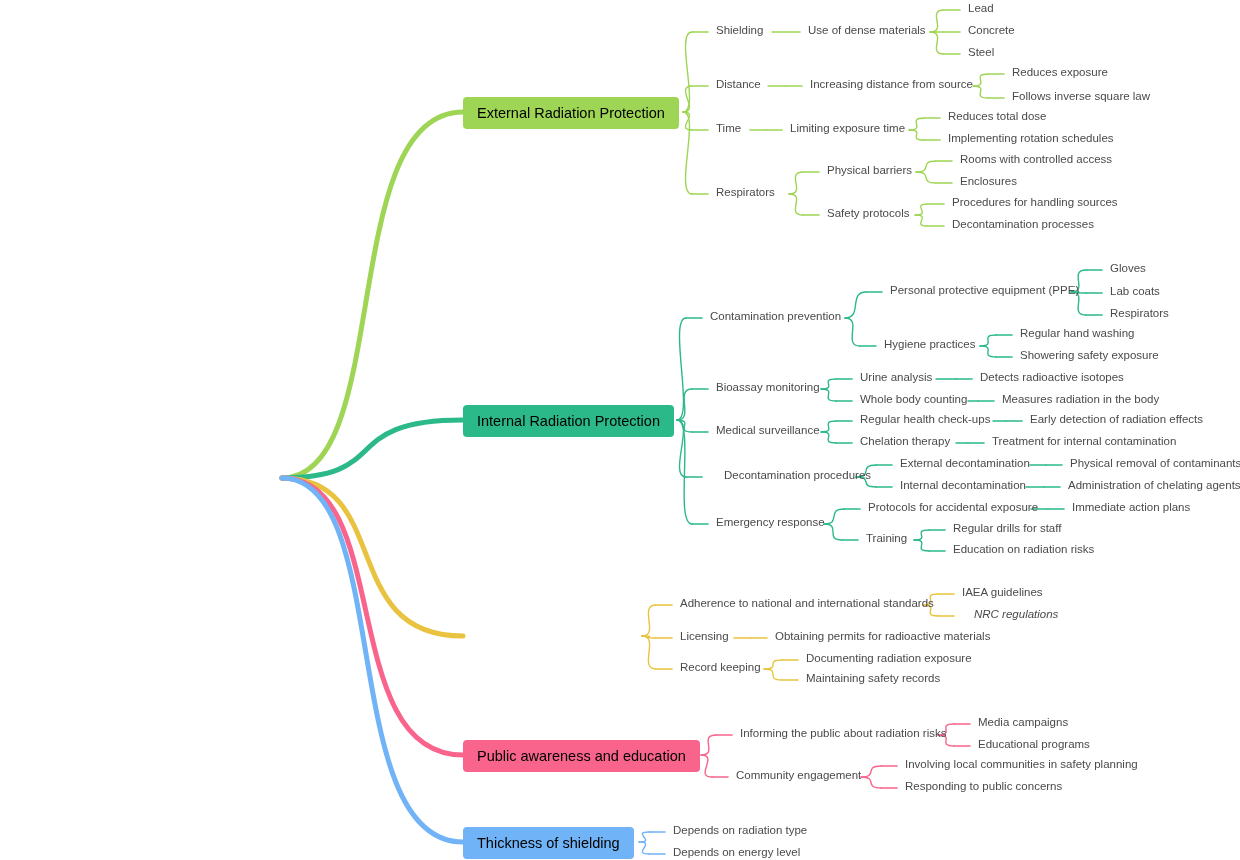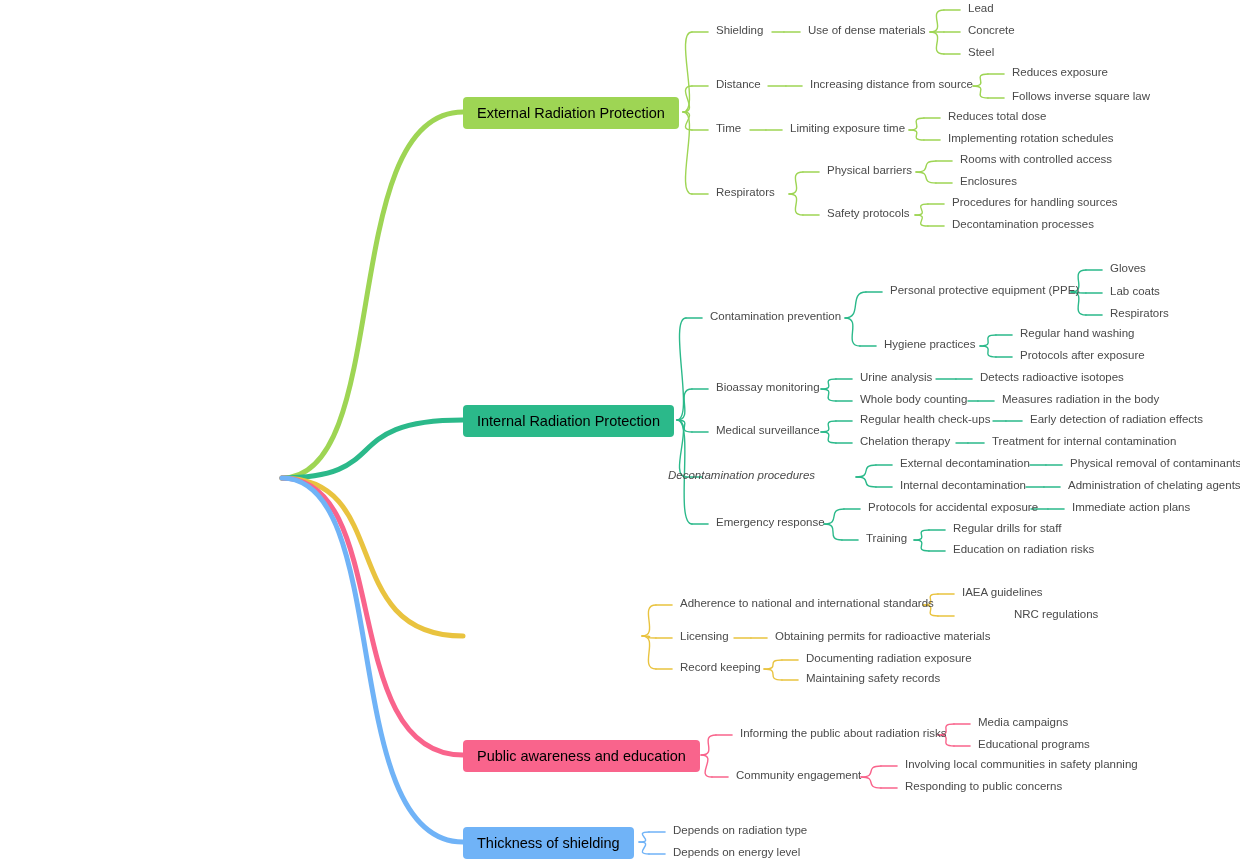--- a/index.html
+++ b/index.html
@@ -178,45 +178,45 @@
     <div class="node leaf lvl3" style="left: 952px; top: 196px;">Procedures for handling sources</div>
     <div class="node leaf lvl3" style="left: 952px; top: 218px;">Decontamination processes</div>
     <div class="node branch" style="left: 463px; top: 405px; background: rgb(43, 185, 138);">Internal Radiation Protection</div>
     <div class="node leaf lvl1" style="left: 710px; top: 310px;">Contamination prevention</div>
     <div class="node leaf lvl2" style="left: 890px; top: 284px;">Personal protective equipment (PPE)</div>
     <div class="node leaf lvl3" style="left: 1110px; top: 262px;">Gloves</div>
     <div class="node leaf lvl3" style="left: 1110px; top: 285px;">Lab coats</div>
     <div class="node leaf lvl3" style="left: 1110px; top: 307px;">Respirators</div>
     <div class="node leaf lvl2" style="left: 884px; top: 338px;">Hygiene practices</div>
     <div class="node leaf lvl3" style="left: 1020px; top: 327px;">Regular hand washing</div>
-    <div class="node leaf lvl3" style="left: 1020px; top: 349px;">Protocols after exposure</div>
+    <div class="node leaf lvl3" style="left: 1020px; top: 349px;">Showering safety exposure</div>
     <div class="node leaf lvl1" style="left: 716px; top: 381px;">Bioassay monitoring</div>
     <div class="node leaf lvl2" style="left: 860px; top: 371px;">Urine analysis</div>
     <div class="node leaf lvl3" style="left: 980px; top: 371px;">Detects radioactive isotopes</div>
     <div class="node leaf lvl2" style="left: 860px; top: 393px;">Whole body counting</div>
     <div class="node leaf lvl3" style="left: 1002px; top: 393px;">Measures radiation in the body</div>
     <div class="node leaf lvl1" style="left: 716px; top: 424px;">Medical surveillance</div>
     <div class="node leaf lvl2" style="left: 860px; top: 413px;">Regular health check-ups</div>
     <div class="node leaf lvl3" style="left: 1030px; top: 413px;">Early detection of radiation effects</div>
     <div class="node leaf lvl2" style="left: 860px; top: 435px;">Chelation therapy</div>
     <div class="node leaf lvl3" style="left: 992px; top: 435px;">Treatment for internal contamination</div>
-    <div class="node leaf lvl1" style="left: 668px; top: 469px; font-style: italic;">Decontamination procedures</div>
+    <div class="node leaf lvl1" style="left: 724px; top: 469px;">Decontamination procedures</div>
     <div class="node leaf lvl2" style="left: 900px; top: 457px;">External decontamination</div>
     <div class="node leaf lvl3" style="left: 1070px; top: 457px;">Physical removal of contaminants</div>
     <div class="node leaf lvl2" style="left: 900px; top: 479px;">Internal decontamination</div>
     <div class="node leaf lvl3" style="left: 1068px; top: 479px;">Administration of chelating agents</div>
     <div class="node leaf lvl1" style="left: 716px; top: 516px;">Emergency response</div>
     <div class="node leaf lvl2" style="left: 868px; top: 501px;">Protocols for accidental exposure</div>
     <div class="node leaf lvl3" style="left: 1072px; top: 501px;">Immediate action plans</div>
     <div class="node leaf lvl2" style="left: 866px; top: 532px;">Training</div>
     <div class="node leaf lvl3" style="left: 953px; top: 522px;">Regular drills for staff</div>
     <div class="node leaf lvl3" style="left: 953px; top: 543px;">Education on radiation risks</div>
     <div class="node leaf lvl1" style="left: 680px; top: 597px;">Adherence to national and international standards</div>
     <div class="node leaf lvl2" style="left: 962px; top: 586px;">IAEA guidelines</div>
-    <div class="node leaf lvl2" style="left: 1014px; top: 608px;">NRC regulations</div>
+    <div class="node leaf lvl2" style="left: 974px; top: 608px; font-style: italic;">NRC regulations</div>
     <div class="node leaf lvl1" style="left: 680px; top: 630px;">Licensing</div>
     <div class="node leaf lvl2" style="left: 775px; top: 630px;">Obtaining permits for radioactive materials</div>
     <div class="node leaf lvl1" style="left: 680px; top: 661px;">Record keeping</div>
     <div class="node leaf lvl2" style="left: 806px; top: 652px;">Documenting radiation exposure</div>
     <div class="node leaf lvl2" style="left: 806px; top: 672px;">Maintaining safety records</div>
     <div class="node branch" style="left: 463px; top: 740px; background: rgb(249, 100, 140);">Public awareness and education</div>
     <div class="node leaf lvl1" style="left: 740px; top: 727px;">Informing the public about radiation risks</div>
     <div class="node leaf lvl2" style="left: 978px; top: 716px;">Media campaigns</div>
     <div class="node leaf lvl2" style="left: 978px; top: 738px;">Educational programs</div>
     <div class="node leaf lvl1" style="left: 736px; top: 769px;">Community engagement</div>

